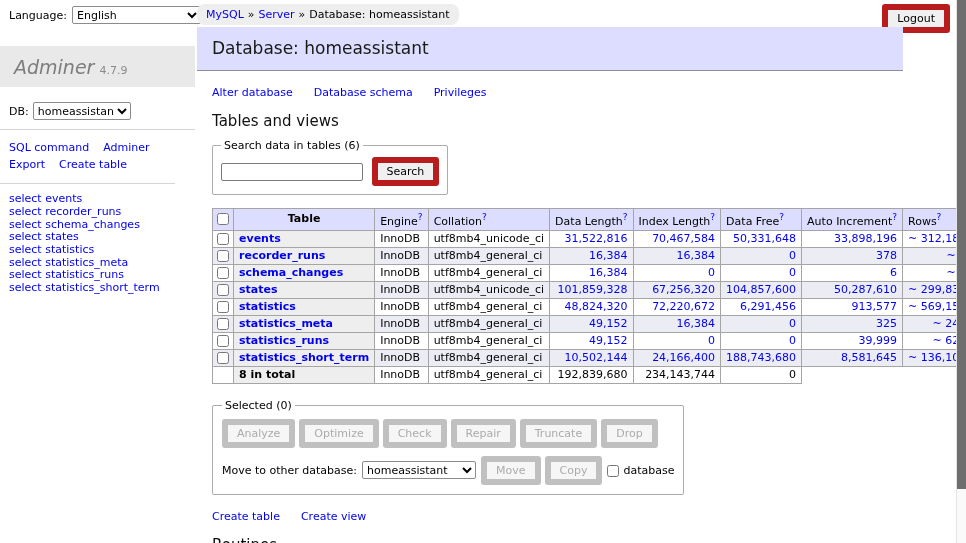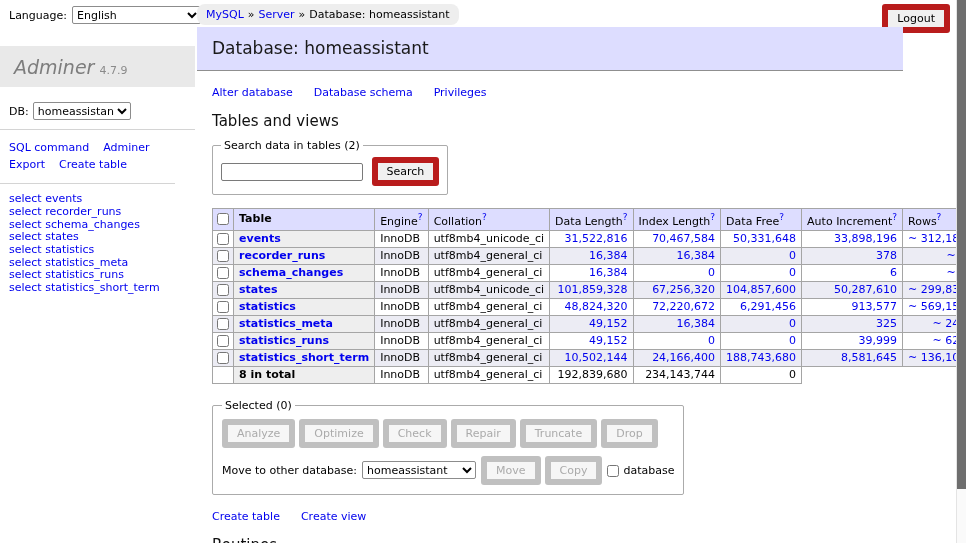--- a/index.html
+++ b/index.html
@@ -45,21 +45,21 @@
 
   fieldset { margin:9px 0 0 15px; border:1px solid #ababab; border-radius:2px; padding:5px 8px 8px; width:-moz-fit-content; width:fit-content; }
   fieldset legend { padding:0 3px; }
   .search-input { width:142px; height:18px; border:1px solid #7a7a7a; border-radius:2px; font-family:inherit; font-size:11px; padding:1px 3px; }
   .search-fieldset button { margin-left:5px; }
 
   
   table { margin:13px 0 0 15px; border-collapse:collapse; }
   th, td { border:1px solid #a5a5a5; padding:2px 5px; font-size:11px; line-height:12px; height:17px; white-space:nowrap; }
   thead th, thead td { background:#ddddff; font-weight:normal; text-align:left; }
-  thead th.c-name { text-align:left; font-weight:bold; }
+  thead th.c-name { text-align:center; font-weight:bold; }
   tbody th { background:#eeeeee; text-align:left; font-weight:bold; }
   tr.alt td { background:#ececf4; }
   td.c-num { text-align:right; }
   td.c-check, th.c-check { width:22px; text-align:center; padding:1px 3px; }
   .c-name { width:118px; }
   .c-eng { width:42px; }
   .c-coll { width:100px; }
   .c-dl { width:68px; } .c-il { width:72px; } .c-df { width:65px; }
   .c-ai { width:78px; } .c-rows { width:60px; }
   sup a { font-size:9px; }
@@ -117,21 +117,21 @@
     <div>
       <p class="breadcrumb" id="breadcrumb" style="margin:4px 0 0 0;"><a>MySQL</a><span class="sep">»</span><a>Server</a><span class="sep">»</span><span>Database: homeassistant</span></p>
     </div>
     <div class="title-bar">Database: homeassistant</div>
 
     <div class="page-links" id="page-links"><a>Alter database</a><a>Database schema</a><a>Privileges</a></div>
 
     <h3>Tables and views</h3>
 
     <fieldset class="search-fieldset">
-      <legend>Search data in tables (2)</legend>
+      <legend>Search data in tables (6)</legend>
       <input type="text" class="search-input" value="" style="">
       <button>Search</button>
     </fieldset>
 
     <table>
       <thead>
         <tr id="table-head-row">
           <th class="c-check"><input type="checkbox" style=""></th>
         <th class="c-name"><span>Table</span></th>
             <th class="c-eng"><span>Engine</span><sup><a>?</a></sup></th>

